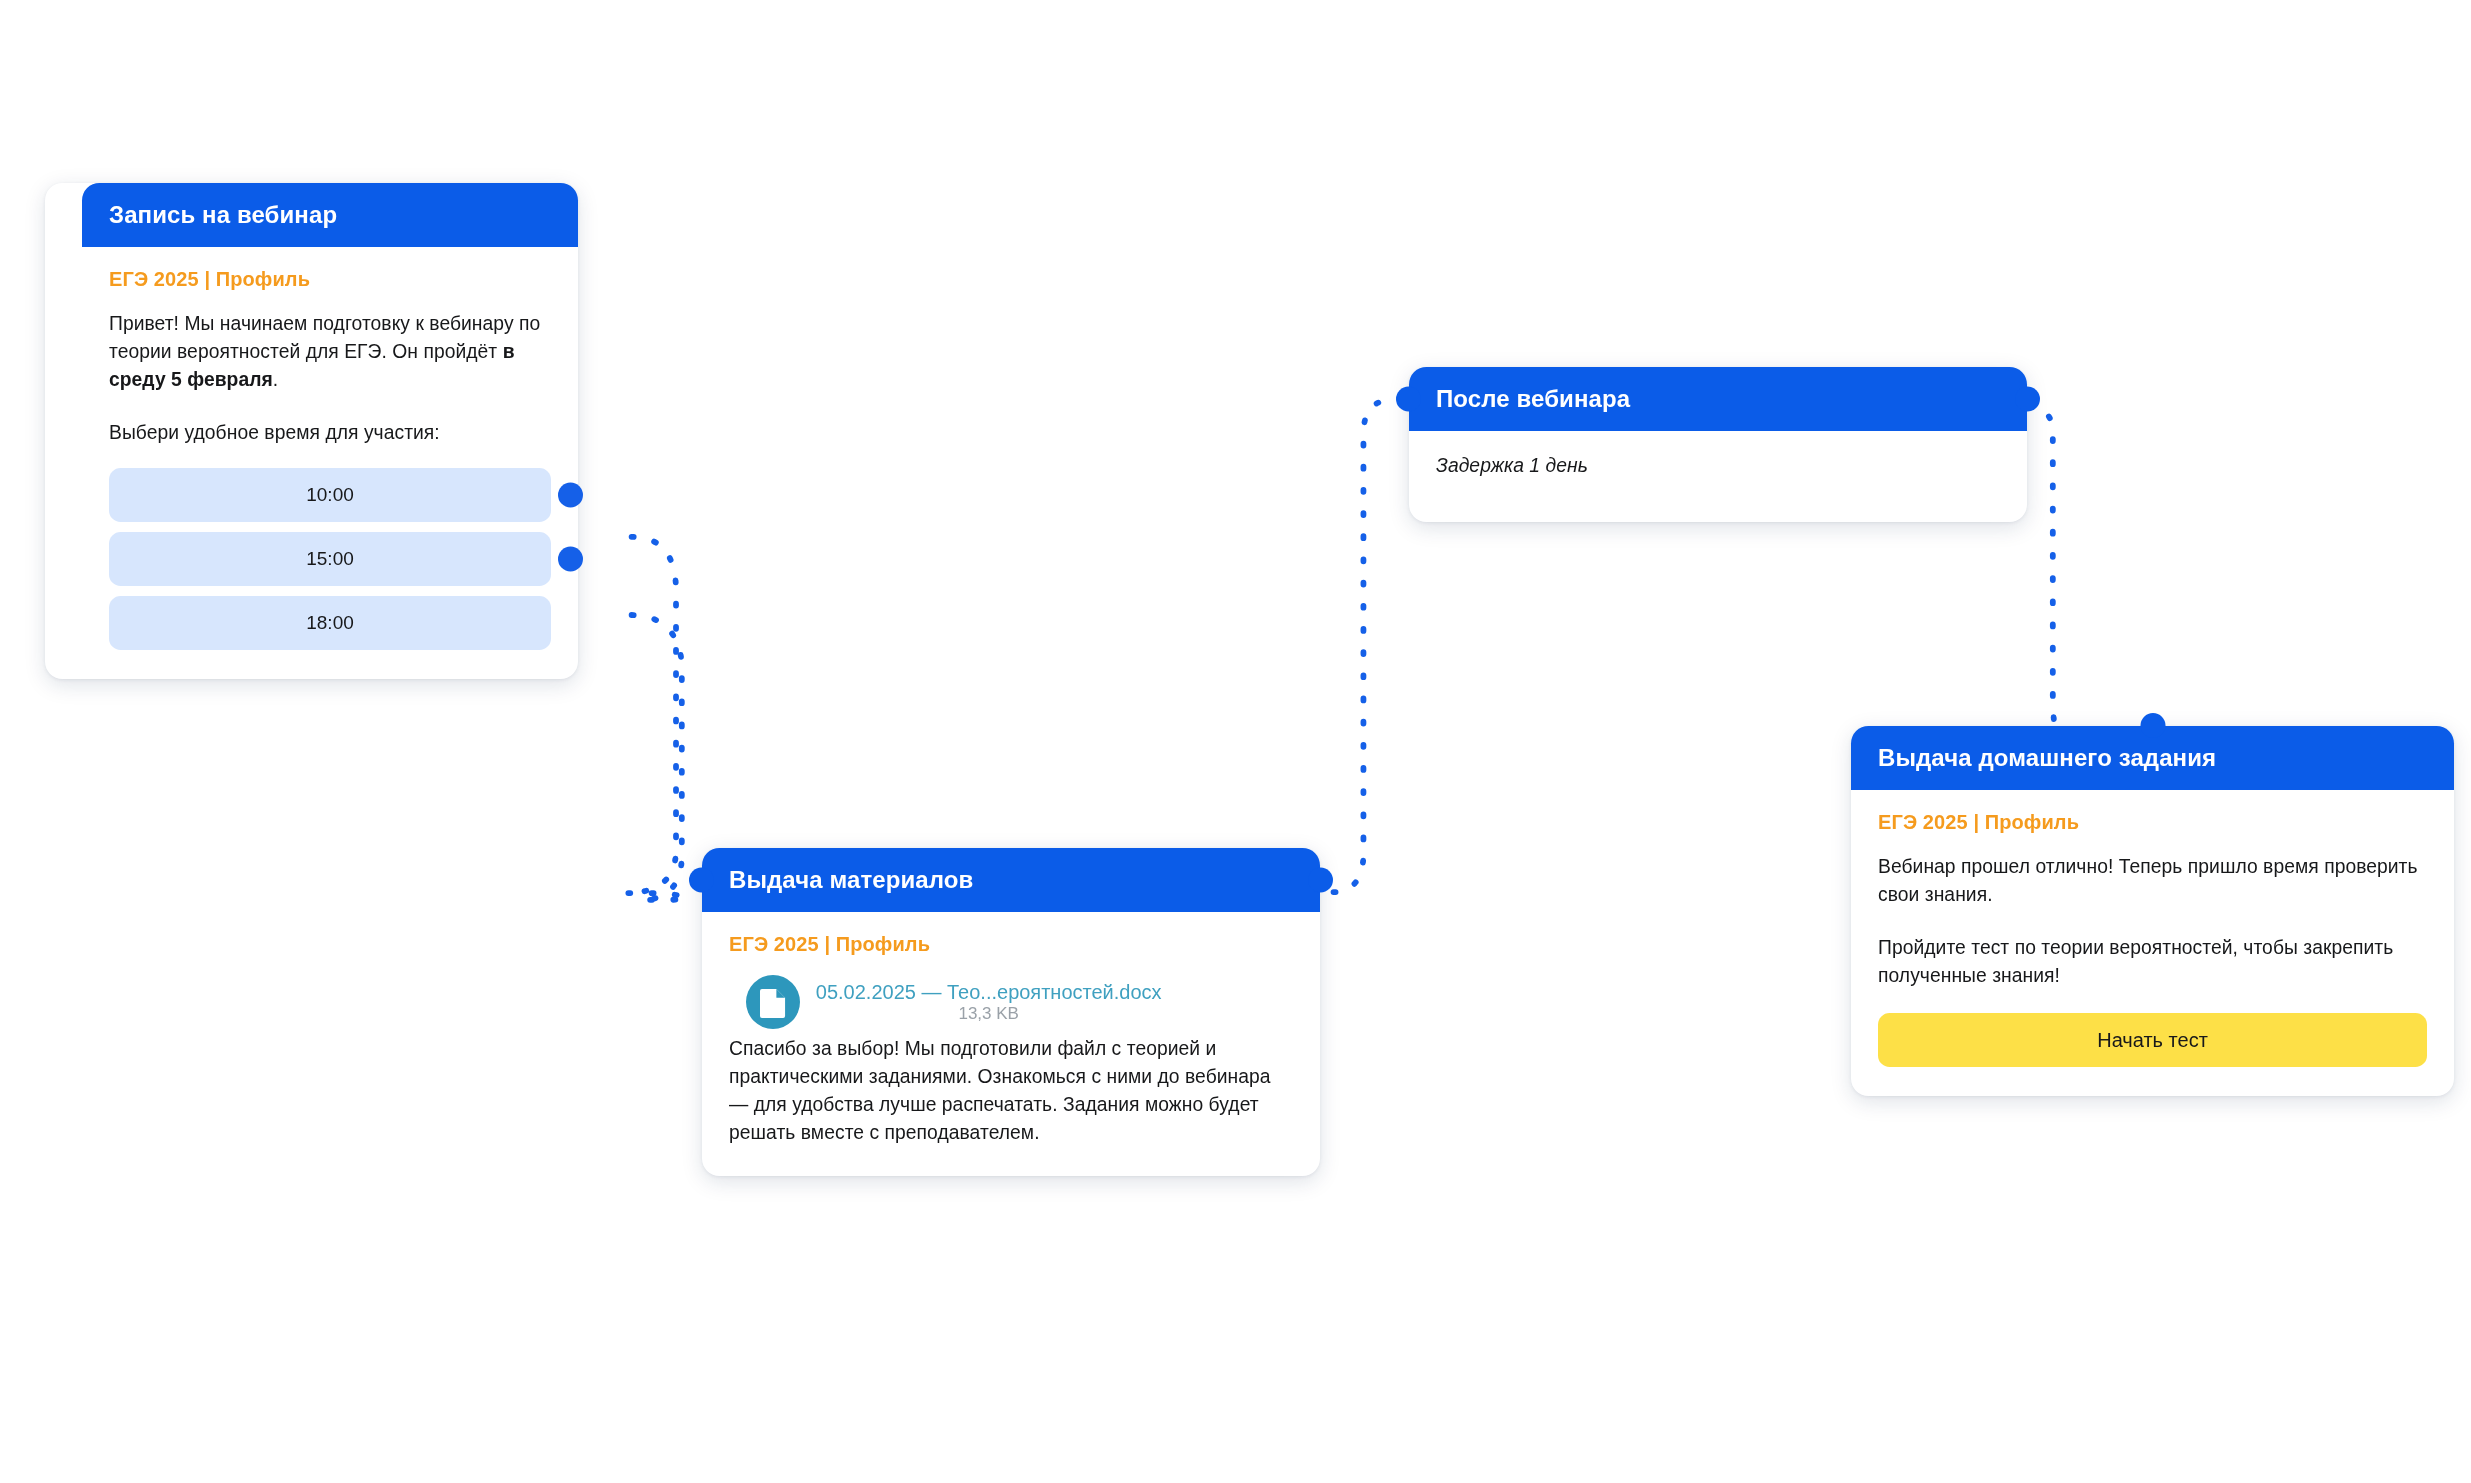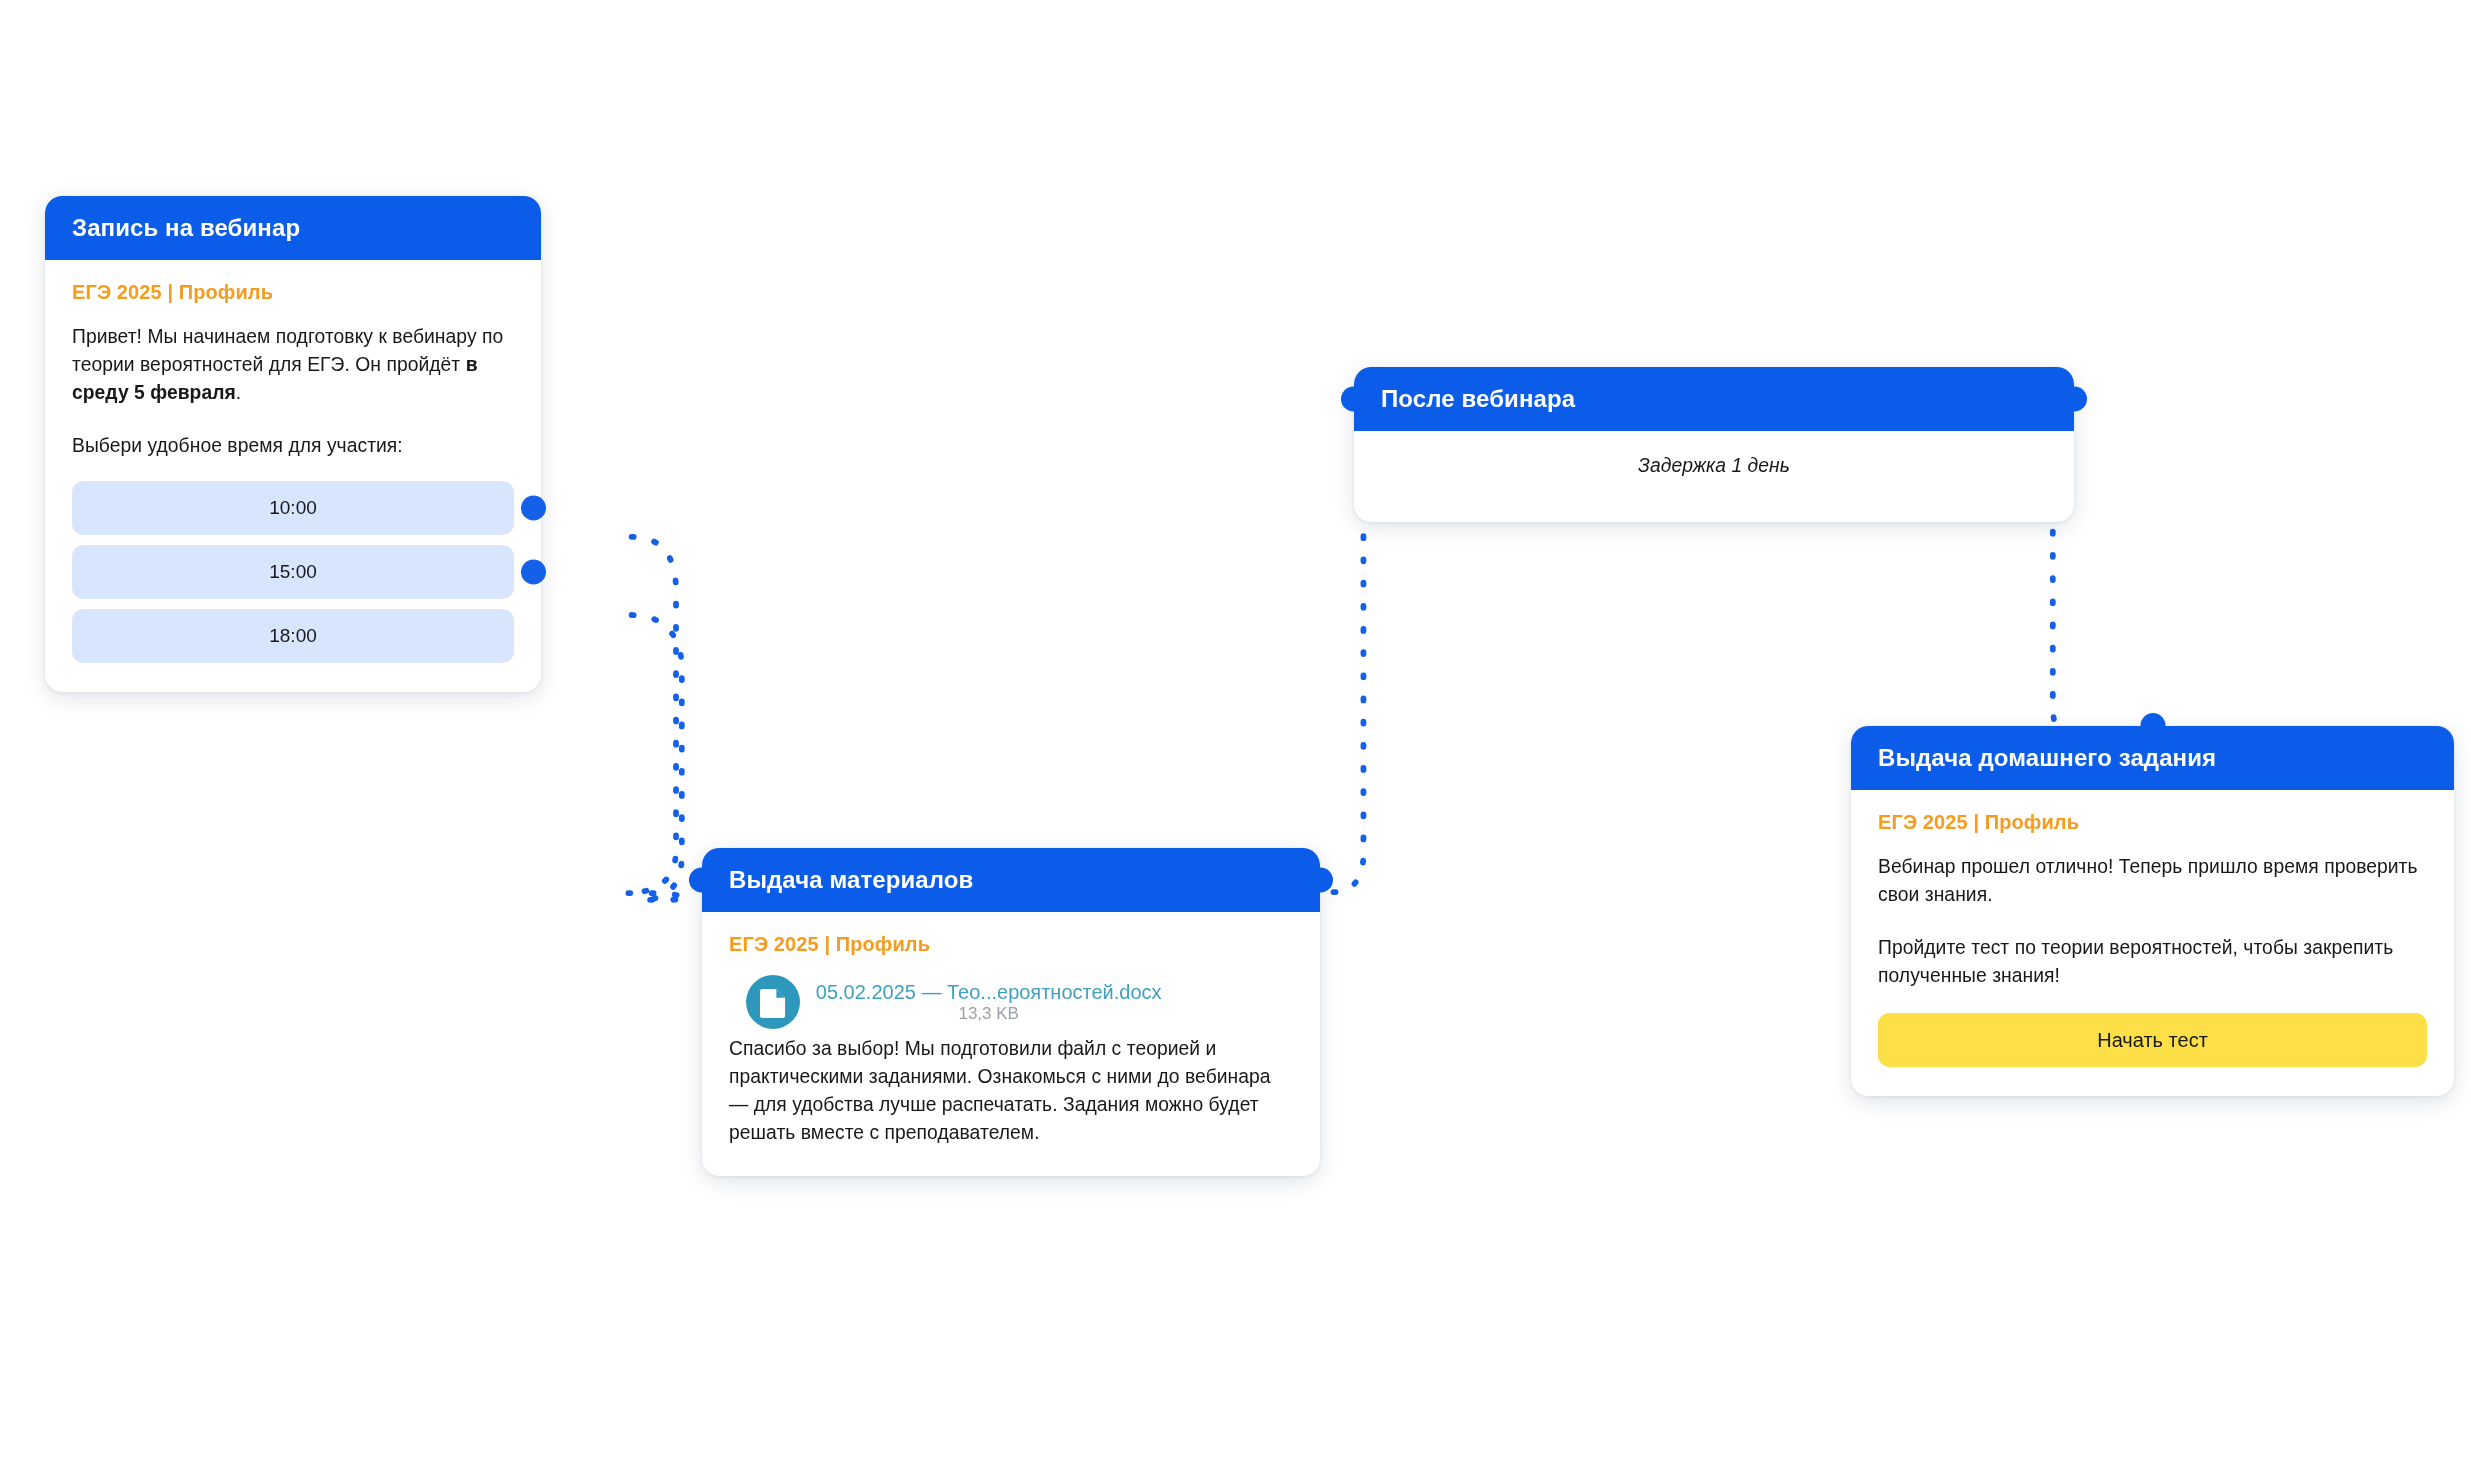--- a/index.html
+++ b/index.html
@@ -172,23 +172,23 @@
     white-space: nowrap;
   }
   .file-size {
     color: #9AA1A8;
     font-size: 17px;
     line-height: 1.2;
     text-align: center;
   }
 
   
-  #card-signup    { left: 45px;   top: 196px;  width: 496px; }
+  #card-signup    { left: 45px;   top: 183px;  width: 496px; padding-left: 37px; }
   #card-materials { left: 702px;  top: 848px;  width: 618px; }
-  #card-after     { left: 1354px; top: 367px;  width: 720px; text-align: center; }
+  #card-after     { left: 1409px; top: 367px;  width: 618px; }
   #card-homework  { left: 1851px; top: 726px;  width: 603px; }
 
   #card-after .card-body { padding-bottom: 42px; font-style: italic; }
 </style>
 </head>
 <body>
 
 <div id="canvas">
 
   <svg id="connectors" viewBox="0 0 2560 1536" width="2472" height="1483" xmlns="http://www.w3.org/2000/svg">

